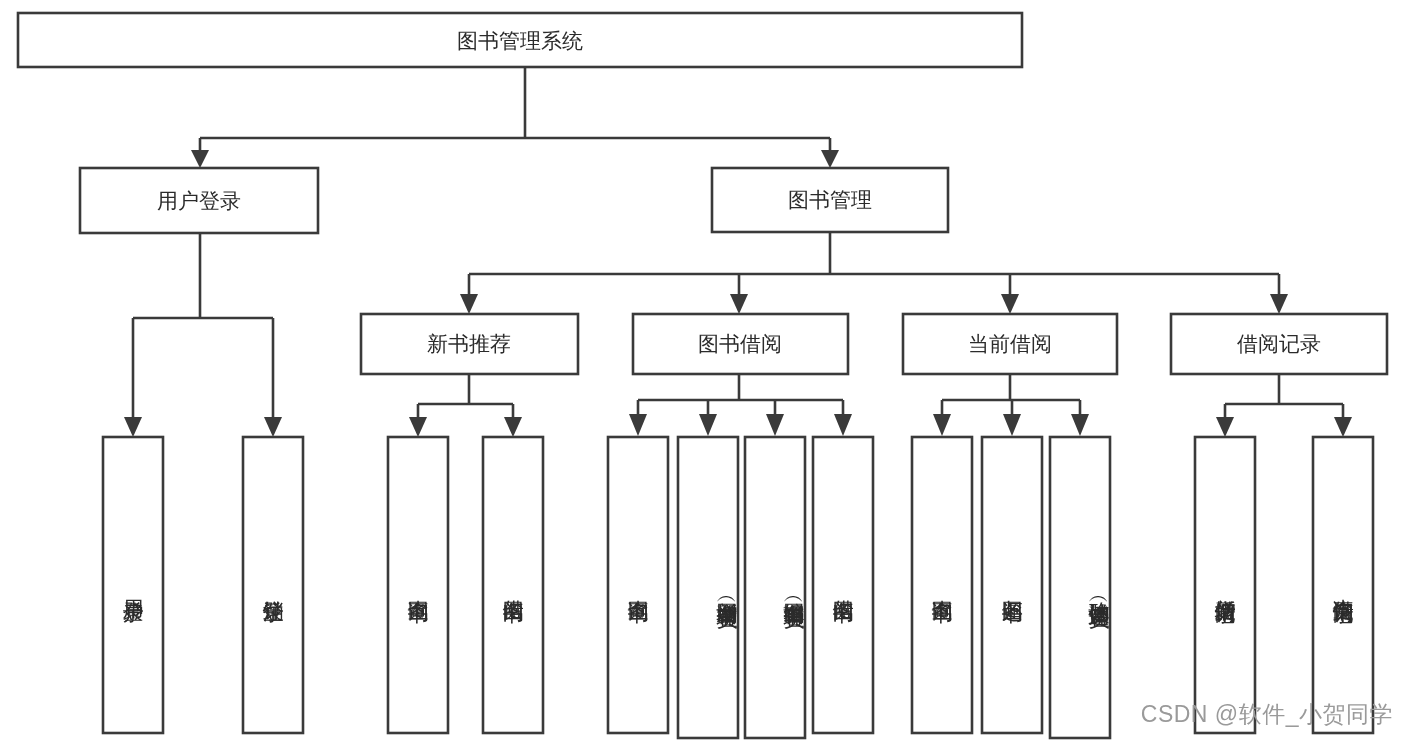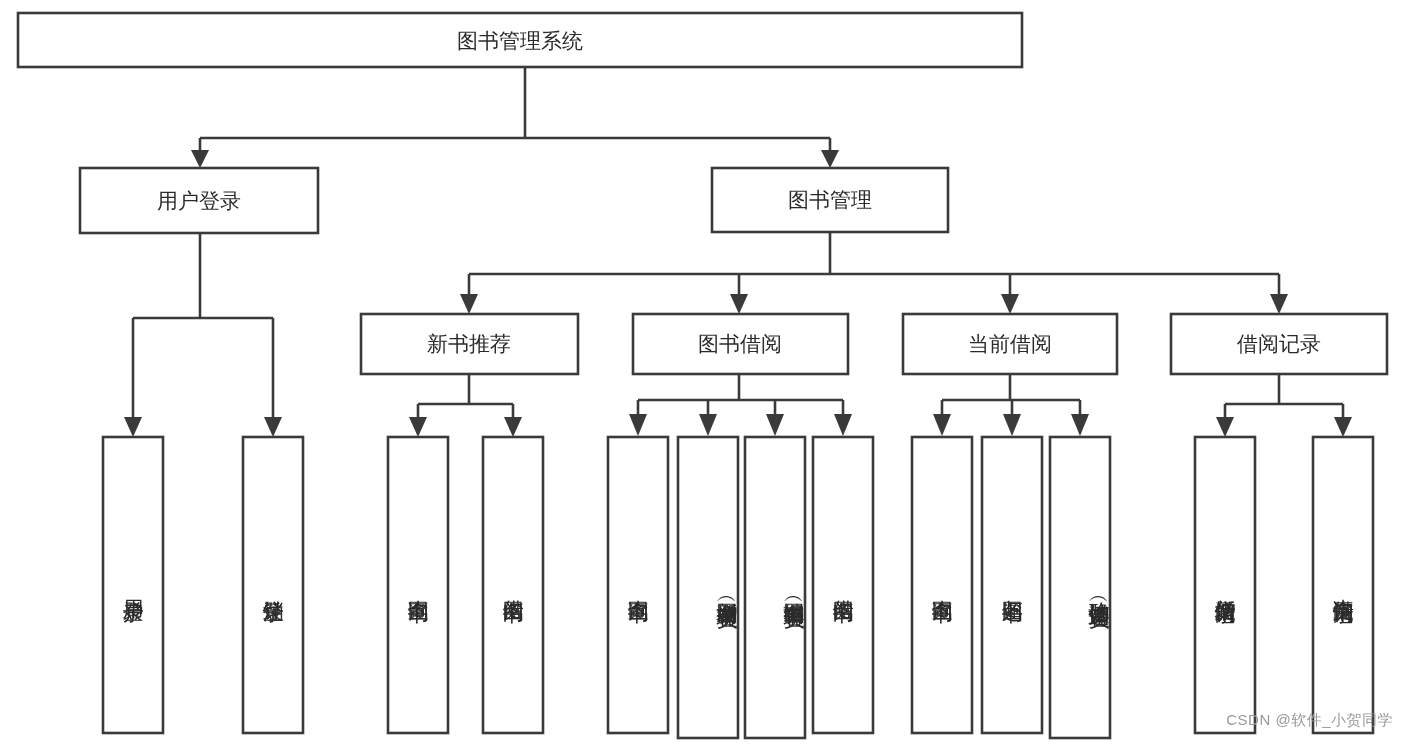--- a/index.html
+++ b/index.html
@@ -22,21 +22,21 @@
     display:flex;align-items:center;justify-content:center;
     writing-mode:vertical-rl;text-orientation:upright;
     font-family:"Liberation Sans","DejaVu Sans",sans-serif;
     font-size:21px;color:#2b2b2b;line-height:1.06;letter-spacing:1px;
     white-space:nowrap;
   }
   .leaf-text.top-aligned{align-items:flex-start;}
   .watermark{
     position:absolute;right:12px;bottom:6px;
     font-family:"Liberation Sans","DejaVu Sans",sans-serif;
-    font-size:15px;color:#9a9a9a;letter-spacing:.5px;
+    font-size:23px;color:#9a9a9a;letter-spacing:.5px;
     user-select:none;white-space:nowrap;
   }
 </style>
 </head>
 <body>
 
 <div id="stage">
 
   <svg class="diagram" viewBox="0 0 1405 747">
 

